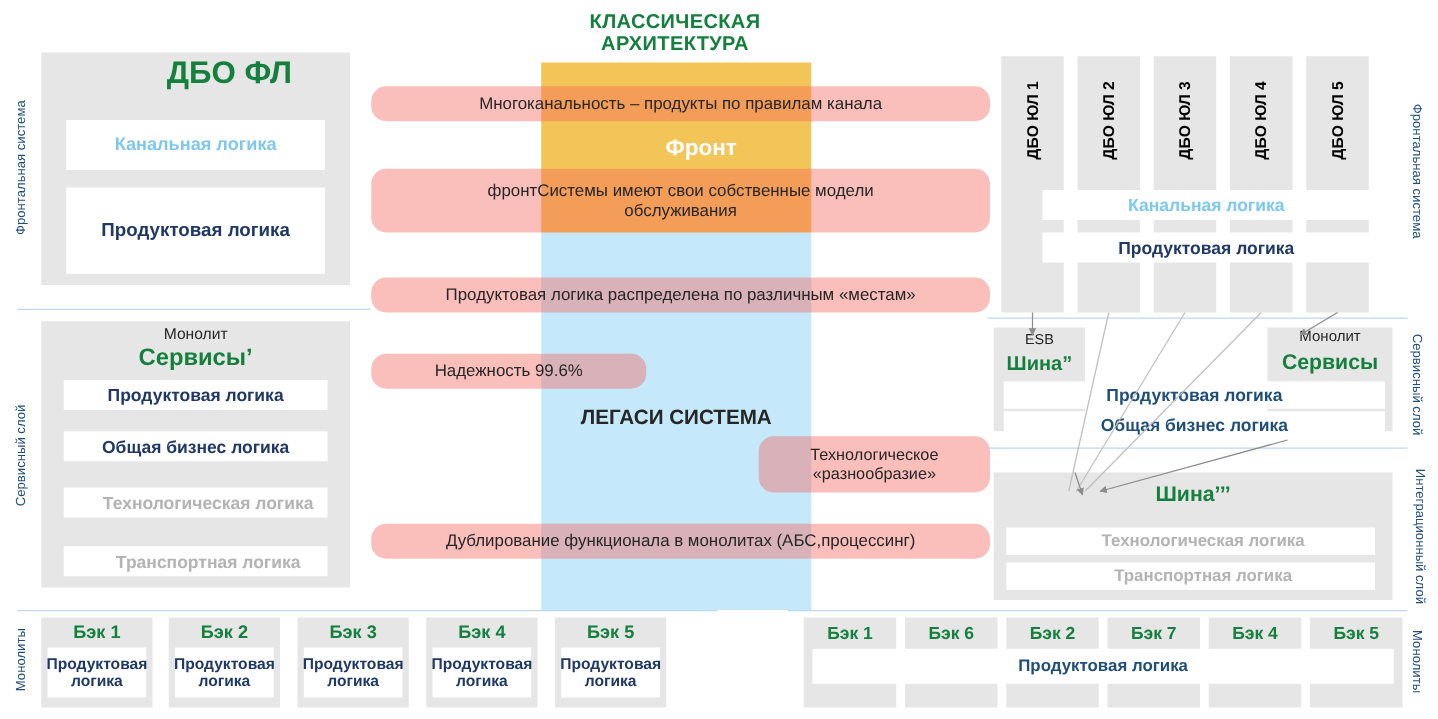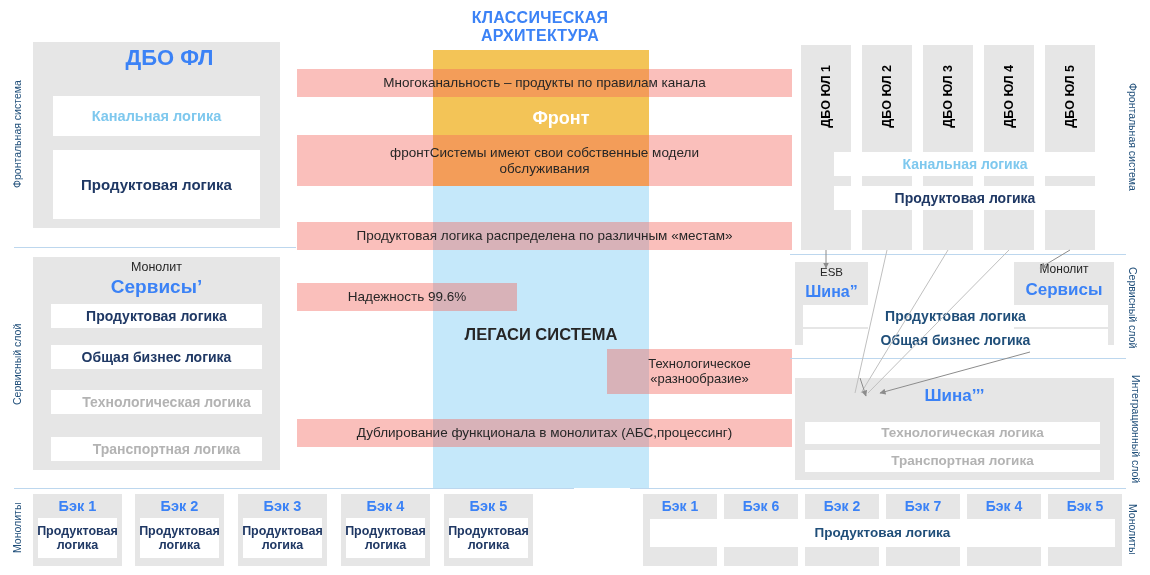--- a/index.html
+++ b/index.html
@@ -10,22 +10,22 @@
   
   .grey{background:#E6E6E6;}
   .white{background:#FFFFFF;}
 
   
   .c{display:flex;align-items:center;justify-content:center;text-align:center;line-height:1.15;}
   .navy{color:#1F3864;}
   .blue{color:#1F4E79;}
   .lblue{color:#7EC8EE;}
   .grey-t{color:#B3B3B3;padding-left:20px;}
-  .black{color:#3b82f6;}
-  .dark{color:#262626;}
+  .black{color:#15803d;}
+  .dark{color:#262626;border-radius:12px;}
   .b{font-weight:bold;}
 
   
   .vlab{color:#1F4E79;font-size:10.5px;white-space:nowrap;
         display:flex;align-items:center;justify-content:center;}
   .vlab.ccw{writing-mode:vertical-rl;transform:rotate(180deg);}
   .vlab.cw{writing-mode:vertical-rl;}
 
   
   .vtile{writing-mode:vertical-rl;transform:rotate(180deg);
@@ -44,21 +44,21 @@
              pointer-events:none;overflow:visible;}
 </style>
 </head>
 <body>
 
 <div class="abs vlab ccw" style="left:8px;top:42px;width:18px;height:185px;">Фронтальная  система</div>
 <div class="abs vlab ccw" style="left:8px;top:262px;width:18px;height:205px;">Сервисный  слой</div>
 <div class="abs vlab ccw" style="left:8px;top:490px;width:18px;height:75px;">Монолиты</div>
 
 <div class="abs grey" style="left:33px;top:42px;width:247px;height:186px;"></div>
-<div class="abs c b black" style="left:33px;top:44px;width:273px;height:28px;font-size:22px;">ДБО ФЛ</div>
+<div class="abs c b black" style="left:47px;top:44px;width:273px;height:28px;font-size:25px;">ДБО ФЛ</div>
 <div class="abs white c b lblue" style="left:53px;top:96px;width:207px;height:40px;font-size:14.5px;">Канальная логика</div>
 <div class="abs white c b navy" style="left:53px;top:150px;width:207px;height:69px;font-size:15px;">Продуктовая логика</div>
 
 <div class="abs rule" style="left:14px;top:247px;width:282px;"></div>
 
 <div class="abs grey" style="left:33px;top:257px;width:247px;height:213px;"></div>
 <div class="abs c dark" style="left:33px;top:259px;width:247px;height:16px;font-size:12.5px;">Монолит</div>
 <div class="abs c b black" style="left:33px;top:275px;width:247px;height:24px;font-size:19px;">Сервисы’</div>
 <div class="abs white c b navy" style="left:51px;top:304px;width:211px;height:24px;font-size:14px;">Продуктовая логика</div>
 <div class="abs white c b navy" style="left:51px;top:345px;width:211px;height:24px;font-size:14px;">Общая бизнес логика</div>

